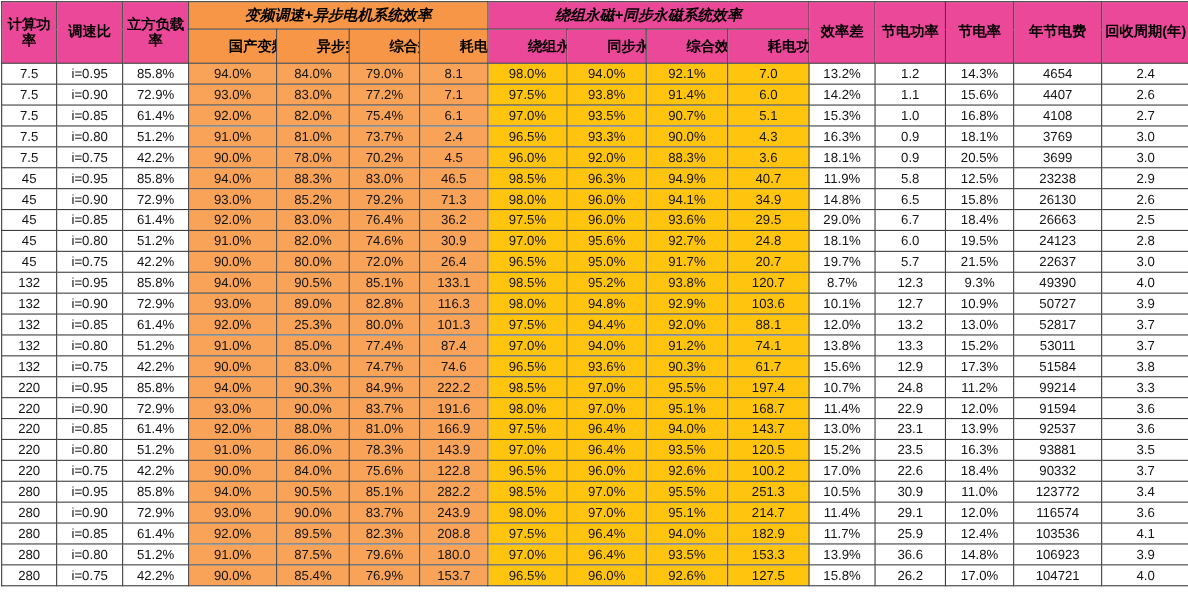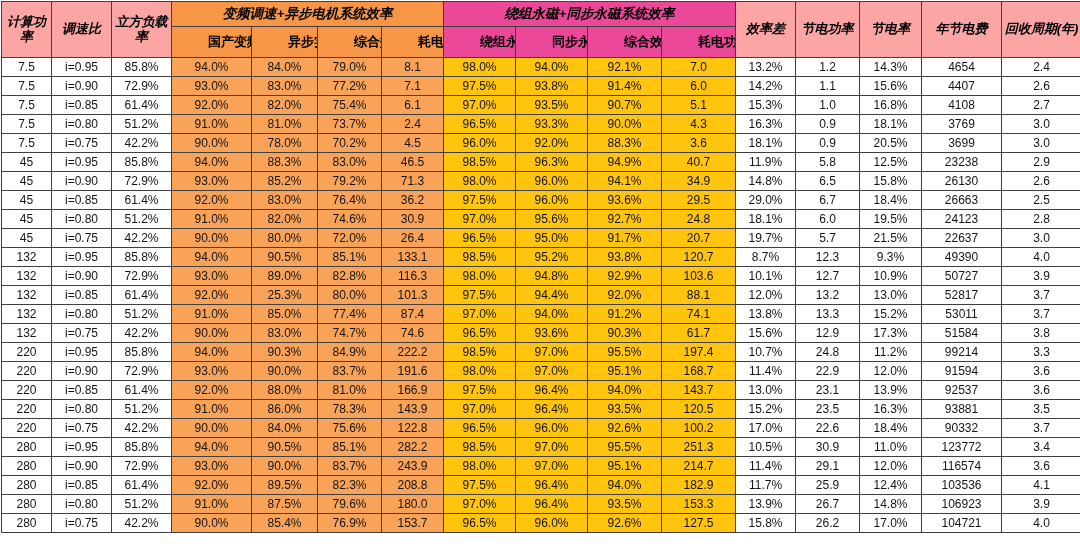--- a/index.html
+++ b/index.html
@@ -3,21 +3,21 @@
 <meta charset="utf-8">
 <style>
   html,body{margin:0;padding:0;background:#ffffff;width:1080px;height:549px;overflow:hidden;}
   body{font-family:"Liberation Sans","DejaVu Sans",sans-serif;color:#111;}
   table{border-collapse:collapse;table-layout:fixed;width:1078px;margin:1px auto 0 1px;}
   th,td{border:1px solid #3f3f3f;text-align:center;vertical-align:middle;padding:0 1px;overflow:hidden;}
   thead th{font-weight:700;font-size:13px;line-height:1.12;white-space:normal;color:#000;}
   th.grp{font-size:13.5px;height:24px;font-style:italic;}
   tr.subhead th{height:30px;white-space:nowrap;padding-left:36px;}
   tbody td{font-size:12px;font-weight:400;height:18px;line-height:18px;white-space:nowrap;color:#141414;}
-  .wh{background:#fca5a5;font-style:italic;}
+  .wh{background:#ec4899;}
   .oh{background:#F79646;}
   .gh{background:#ec4899;}
   .wc{background:#ffffff;}
   .oc{background:#F8A357;}
   .gc{background:#FFC40E;}
   
   .w0{width:50px;}.w1{width:60px;}.w2{width:60px;}.w3{width:80px;}
   .w4{width:66px;}.w5{width:64px;}.w6{width:62px;}.w7{width:72px;}
   .w8{width:72px;}.w9{width:74px;}.w10{width:74px;}.w11{width:60px;}
   .w12{width:64px;}.w13{width:62px;}.w14{width:80px;}.w15{width:80px;}
@@ -489,21 +489,21 @@
         <td class="wc">51.2%</td>
         <td class="oc">91.0%</td>
         <td class="oc">87.5%</td>
         <td class="oc">79.6%</td>
         <td class="oc">180.0</td>
         <td class="gc">97.0%</td>
         <td class="gc">96.4%</td>
         <td class="gc">93.5%</td>
         <td class="gc">153.3</td>
         <td class="wc">13.9%</td>
-        <td class="wc">26.7</td>
+        <td class="wc">36.6</td>
         <td class="wc">14.8%</td>
         <td class="wc">106923</td>
         <td class="wc">3.9</td>
       </tr>
       <tr>
         <td class="wc">280</td>
         <td class="wc">i=0.75</td>
         <td class="wc">42.2%</td>
         <td class="oc">90.0%</td>
         <td class="oc">85.4%</td>

